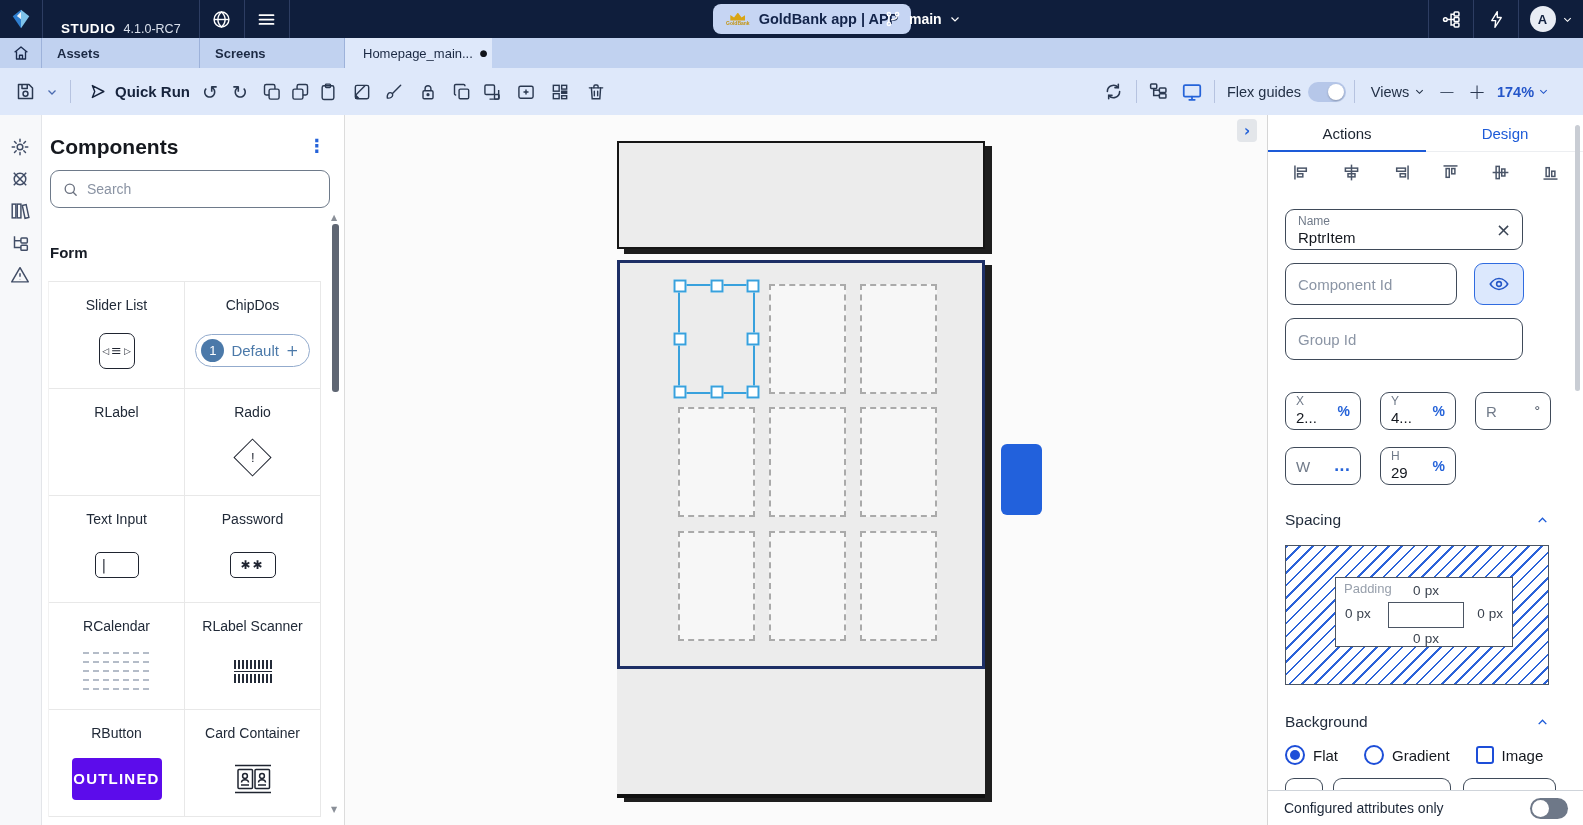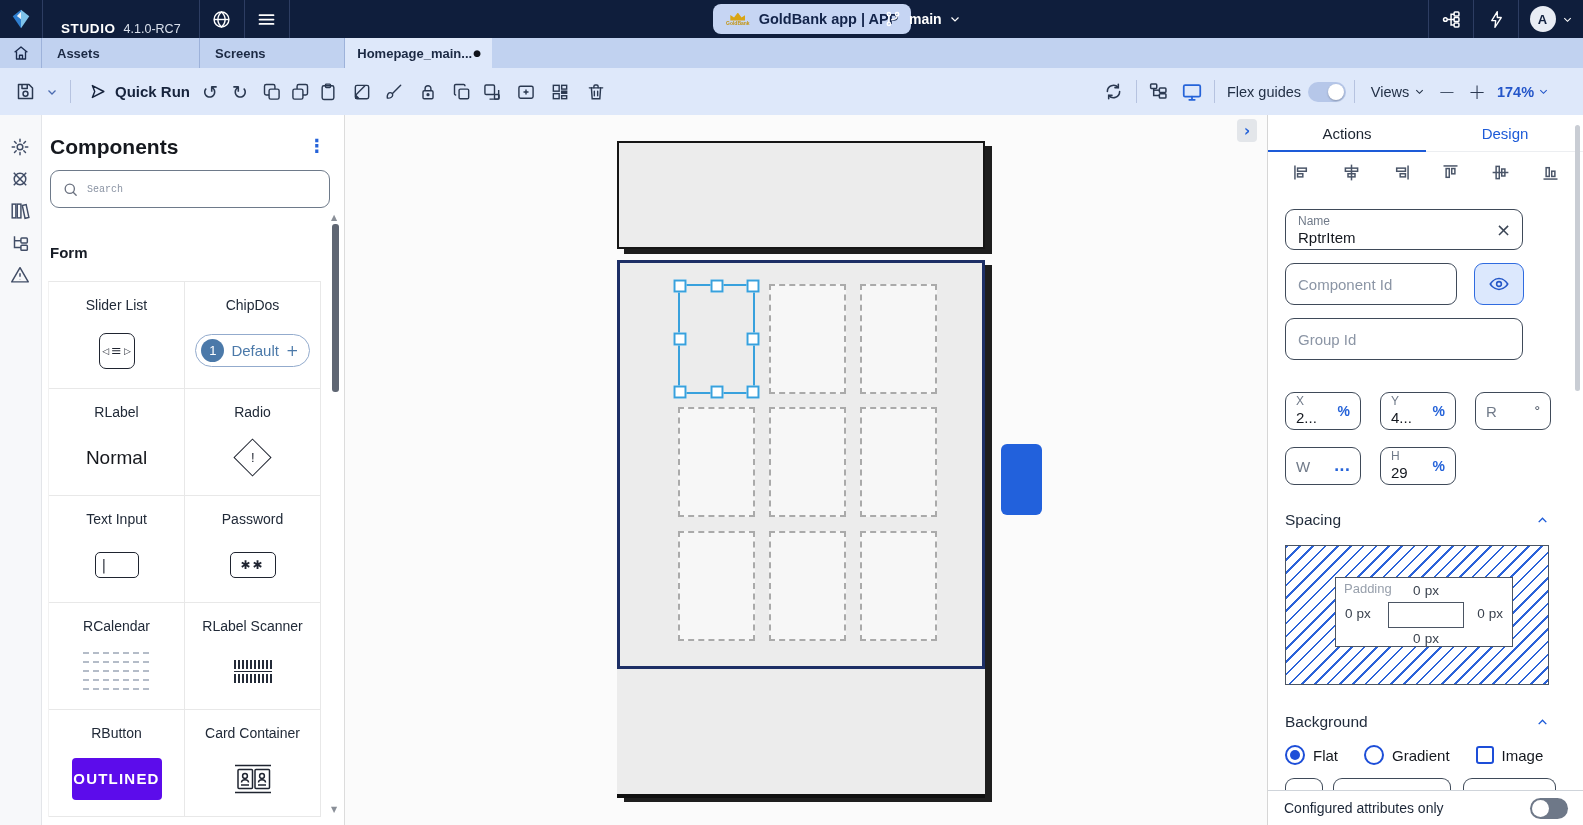--- a/index.html
+++ b/index.html
@@ -22,21 +22,21 @@
   .gb-crown { width:15px; height:8px; background:#d9a514; clip-path:polygon(0 100%,0 30%,25% 62%,50% 0,75% 62%,100% 30%,100% 100%); }
   .gb-name { font-size:5px; color:#c3940f; font-weight:bold; }
   .branch { position:absolute; left:884px; top:0; height:38px; display:flex; align-items:center; gap:7px; font-size:14px; font-weight:600; color:#fff; cursor:pointer; }
   .tb-right { position:absolute; right:0; top:0; height:38px; display:flex; align-items:center; }
   .avatar { width:26px; height:26px; border-radius:50%; background:#e8ecf4; color:#11203f; font-weight:bold; font-size:13px; display:flex; align-items:center; justify-content:center; }
 
   
   .tabbar { position:absolute; left:0; top:38px; width:1583px; height:30px; background:#c1d2f0; display:flex; }
   .home-btn { width:42px; height:30px; border-right:1px solid #9db2da; display:flex; align-items:center; justify-content:center; cursor:pointer; }
   .ws-tab { height:30px; display:flex; align-items:center; padding-left:15px; font-size:13px; font-weight:700; color:#1b2943; border-right:1px solid #9db2da; cursor:pointer; }
-  .file-tab { width:147px; height:30px; background:#dee8fa; display:flex; align-items:center; gap:1px; padding:0 11px; font-size:13px; font-weight:700; color:#1b2943; cursor:pointer; }
+  .file-tab { width:147px; height:30px; background:#dee8fa; display:flex; align-items:center; gap:7px; padding:0 11px; font-size:13px; font-weight:400; color:#1b2943; cursor:pointer; }
   .file-tab .dot { font-size:9px; color:#10131a; margin-left:auto; }
 
   
   .toolbar { position:absolute; left:0; top:68px; width:1583px; height:47px; background:#dee8fa; color:#2a3850; }
   .tool { position:absolute; top:0; height:47px; display:flex; align-items:center; justify-content:center; cursor:pointer; color:#2a3850; }
   .tdiv { position:absolute; top:12px; width:1px; height:23px; background:#b6c3e0; }
   .qr-label { font-size:15px; font-weight:600; color:#16233c; margin-left:8px; }
   .uglyph { font-family:"DejaVu Sans",sans-serif; font-size:19px; color:#2a3850; }
   .device-select { position:absolute; left:893px; top:74px; width:196px; height:36px; background:#fff; border:1.5px solid #3a4e6e; border-radius:8px; display:flex; align-items:center; justify-content:space-between; padding:0 12px; font-size:14px; color:#13233f; cursor:pointer; }
   .toggle { width:38px; height:20px; border-radius:10px; background:#b6c7e9; position:relative; cursor:pointer; }
@@ -47,21 +47,21 @@
 
   
   .leftrail { position:absolute; left:0; top:115px; width:42px; height:710px; background:#f7f8fa; border-right:1px solid #e3e5e9; }
   .rail-btn { position:absolute; left:9px; width:24px; height:24px; color:#414d66; cursor:pointer; }
 
   
   .components { position:absolute; left:42px; top:115px; width:303px; height:710px; background:#fff; border-right:1px solid #dcdcdc; }
   .comp-title { position:absolute; left:8px; top:20px; font-size:21px; font-weight:600; color:#15181e; }
   .kebab { position:absolute; left:264px; top:20px; width:22px; height:24px; color:#2563d9; font-size:18px; font-weight:bold; text-align:center; cursor:pointer; }
   .searchbox { position:absolute; left:8px; top:55px; width:280px; height:38px; border:1.5px solid #6e7a8a; border-radius:9px; background:#fff; display:flex; align-items:center; gap:8px; padding:0 11px; }
-  .searchbox input { border:none; outline:none; flex:1; font-size:10px; color:#ec4899; font-family:Liberation Mono, monospace; background:transparent; }
+  .searchbox input { border:none; outline:none; flex:1; font-size:14px; color:#ec4899; font-family:Liberation Sans, sans-serif; background:transparent; }
   .searchbox input::placeholder { color:#8a93a3; }
   .sec-form { position:absolute; left:8px; top:129px; font-size:15px; font-weight:700; color:#171c26; }
   .comp-grid { position:absolute; left:6px; top:166px; width:273px; display:grid; grid-template-columns:136px 136px; border-top:1px solid #e8e8e8; border-left:1px solid #f2f2f2; }
   .comp-cell { height:107px; border-right:1px solid #e8e8e8; border-bottom:1px solid #e8e8e8; display:flex; flex-direction:column; align-items:center; padding-top:15px; cursor:grab; background:#fff; }
   .comp-cell .lbl { font-size:14px; color:#212a38; }
   .comp-prev { flex:1; display:flex; align-items:center; justify-content:center; width:100%; }
   .sl-icon { width:36px; height:36px; border:1.8px solid #1f2430; border-radius:7px; display:flex; align-items:center; justify-content:center; gap:2px; color:#1f2430; }
   .chip { height:33px; border:1.7px solid #93abcd; border-radius:17px; display:flex; align-items:center; gap:7px; padding:0 10px 0 5px; color:#4b79a9; }
   .chip .num { width:23px; height:23px; border-radius:50%; background:#4b79a9; color:#fff; font-size:13px; display:flex; align-items:center; justify-content:center; }
   .chip .txt { font-size:15px; }
@@ -470,23 +470,20 @@
           <div class="chip">
             <span class="num">1</span>
             <span class="txt">Default</span>
             <span class="txt glyph">+</span>
           </div>
         </div>
       </div>
 
       <div class="comp-cell">
         <span class="lbl">RLabel</span>
-        <div class="comp-prev">
-            <span class="rlabel-prev">Normal</span>
-          </div>
       </div>
 
       <div class="comp-cell">
         <span class="lbl">Radio</span>
         <div class="comp-prev">
           <div class="diamond">
               <span>!</span>
             </div>
         </div>
       </div>

